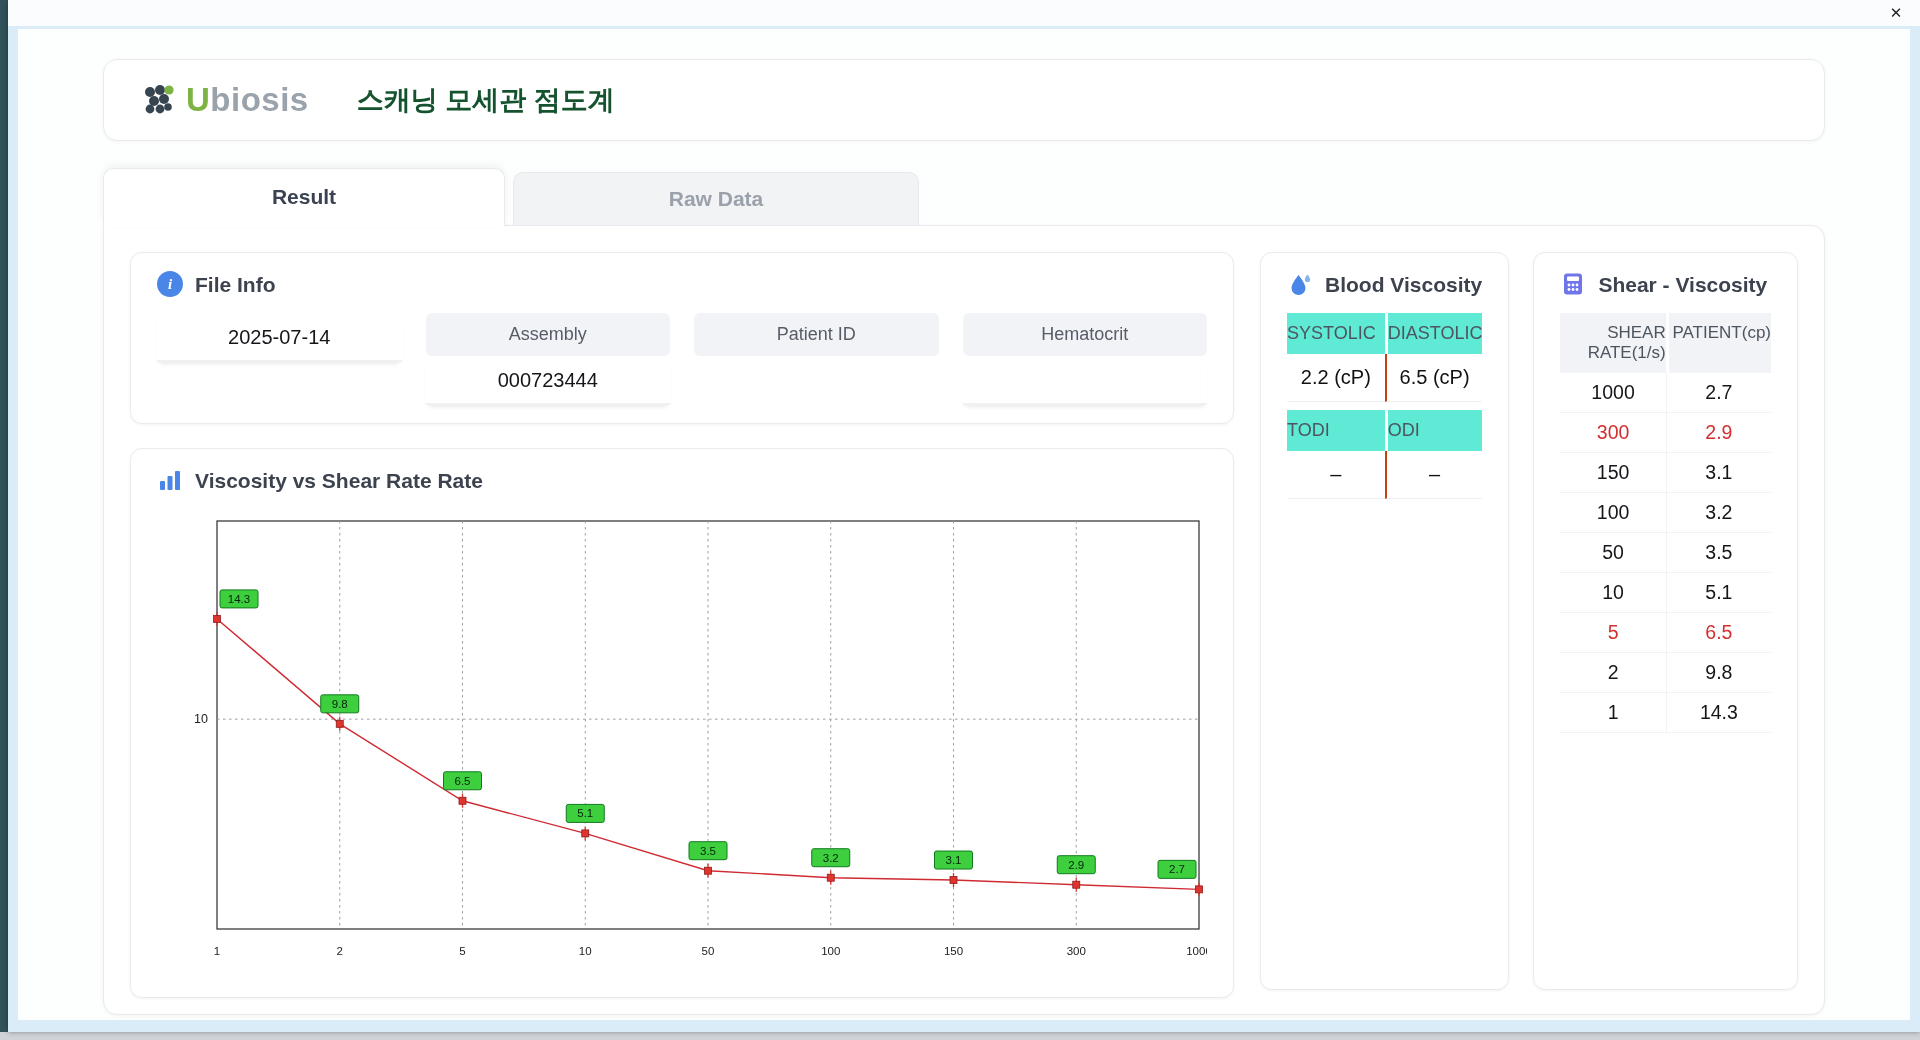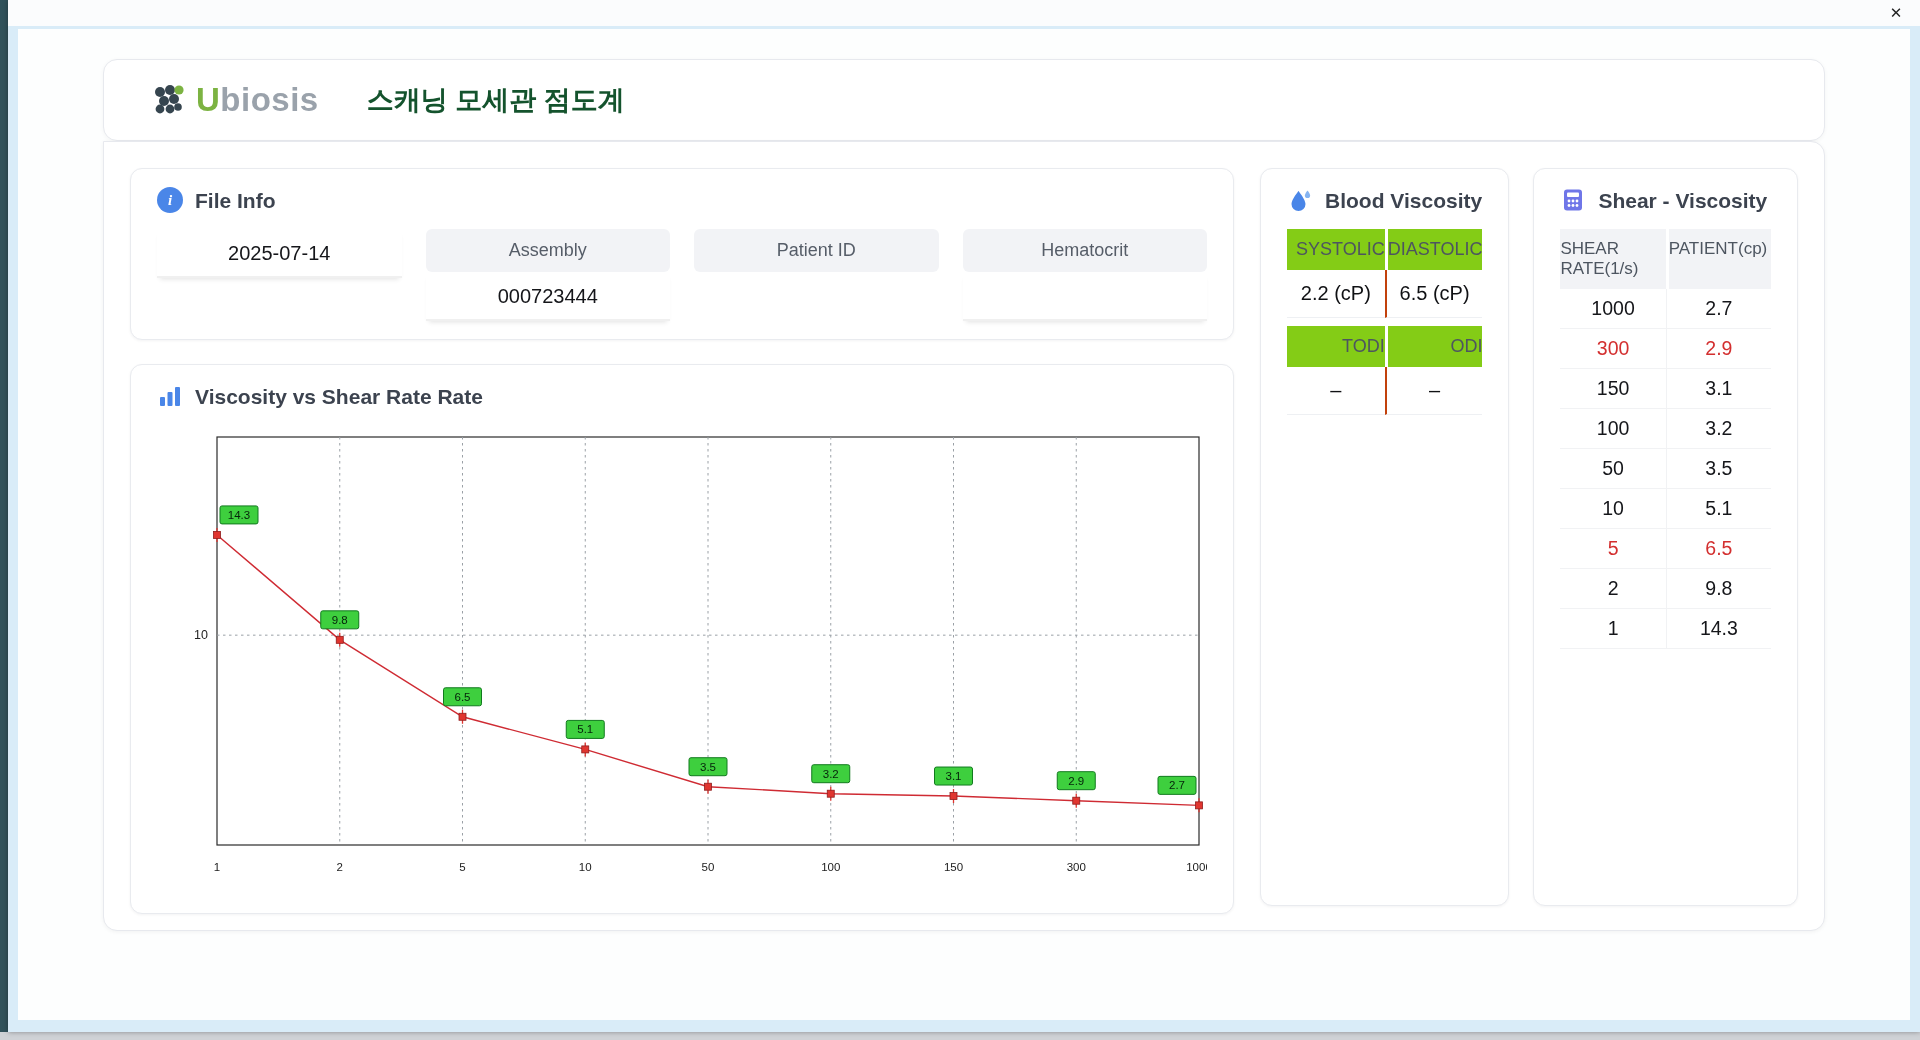--- a/index.html
+++ b/index.html
@@ -25,21 +25,21 @@
   }
   .client {
     flex:1; background:#fdfefe; overflow:hidden; position:relative;
     border:10px solid #d9ecf8; border-top-width:3px; border-bottom-width:12px;
   }
   .content { width:1722px; margin:30px auto 0; }
 
   .card { background:#fff; border:1px solid #e7e9ee; border-radius:14px; box-shadow:0 1px 4px rgba(0,0,0,.04); }
 
   
-  .header-card { height:82px; display:flex; align-items:center; padding:0 46px; }
+  .header-card { height:82px; display:flex; align-items:center; padding:0 36px; }
   .brand { display:flex; align-items:center; gap:8px; }
   .brand-text { font-size:33px; font-weight:600; color:#9aa2ab; letter-spacing:.5px; }
   .brand-u { color:#7cb342; font-weight:700; }
   .app-title { margin-left:48px; font-size:27px; font-weight:700; color:#14532d; }
 
   
   .tabs { display:flex; margin-top:26px; position:relative; z-index:2; height:58px; align-items:flex-end; }
   .tab {
     display:flex; align-items:center; justify-content:center;
     font-size:21px; cursor:pointer; border-radius:10px 10px 0 0;
@@ -85,28 +85,28 @@
   }
 
   
   .graph-card { flex:1; }
   .chart-wrap { width:100%; }
   .chart-wrap svg { display:block; }
 
   
   .bv-gap { margin-top:8px; }
   .bv-row { display:grid; grid-template-columns:1fr 1fr; }
-  .bv-h { background:#84cc16; text-align:right; padding:10px 0; font-size:18px; color:#4d5560; font-weight:500; }
+  .bv-h { background:#5eead4; text-align:left; padding:10px 0; font-size:18px; color:#4d5560; font-weight:500; }
   .bv-h + .bv-h { border-left:3px solid #fff; }
   .bv-v { text-align:center; padding:12px 0; font-size:20px; color:#101114; border-bottom:1px solid #eef0f3; }
   .bv-v + .bv-v { border-left:2px solid #c2410c; }
 
   
   .sv-header { display:grid; grid-template-columns:1fr 1fr; }
-  .sv-h { background:#f2f3f6; text-align:left; padding:10px 0; font-size:17px; color:#4d5560; font-weight:500; }
+  .sv-h { background:#f2f3f6; text-align:right; padding:10px 0; font-size:17px; color:#4d5560; font-weight:500; }
   .sv-h + .sv-h { border-left:3px solid #fff; }
   .sv-row { display:grid; grid-template-columns:1fr 1fr; border-bottom:1px solid #f1f2f4; }
   .sv-cell { text-align:center; padding:8px 0; font-size:19.5px; color:#15161a; }
   .sv-cell + .sv-cell { border-left:1px solid #f1f2f4; }
   .sv-row.red .sv-cell { color:#d32f2f; }
 </style>
 </head>
 <body>
 
 <div class="desktop-strip-left"></div>
@@ -129,20 +129,24 @@
             <circle cx="24" cy="17" r="5" fill="#36454f"></circle>
             <circle cx="10" cy="27" r="4.4" fill="#36454f"></circle>
             <circle cx="20" cy="27" r="4.4" fill="#36454f"></circle>
             <circle cx="28" cy="25" r="3.8" fill="#36454f"></circle>
           </svg>
           <span class="brand-text"><span class="brand-u">U</span><span>biosis</span></span>
         </div>
         <div class="app-title">스캐닝 모세관 점도계</div>
       </div>
 
+      <div class="tabs">
+        <div class="tab active">Result</div>
+        <div class="tab inactive">Raw Data</div>
+      </div>
 
       <div class="content-card">
         <div class="col-left">
 
           <div class="panel">
             <div class="panel-title">
               <span class="icon-circle-info">i</span>
               <span class="ttl">File Info</span>
             </div>
             <div class="fields" id="file-info-fields">

